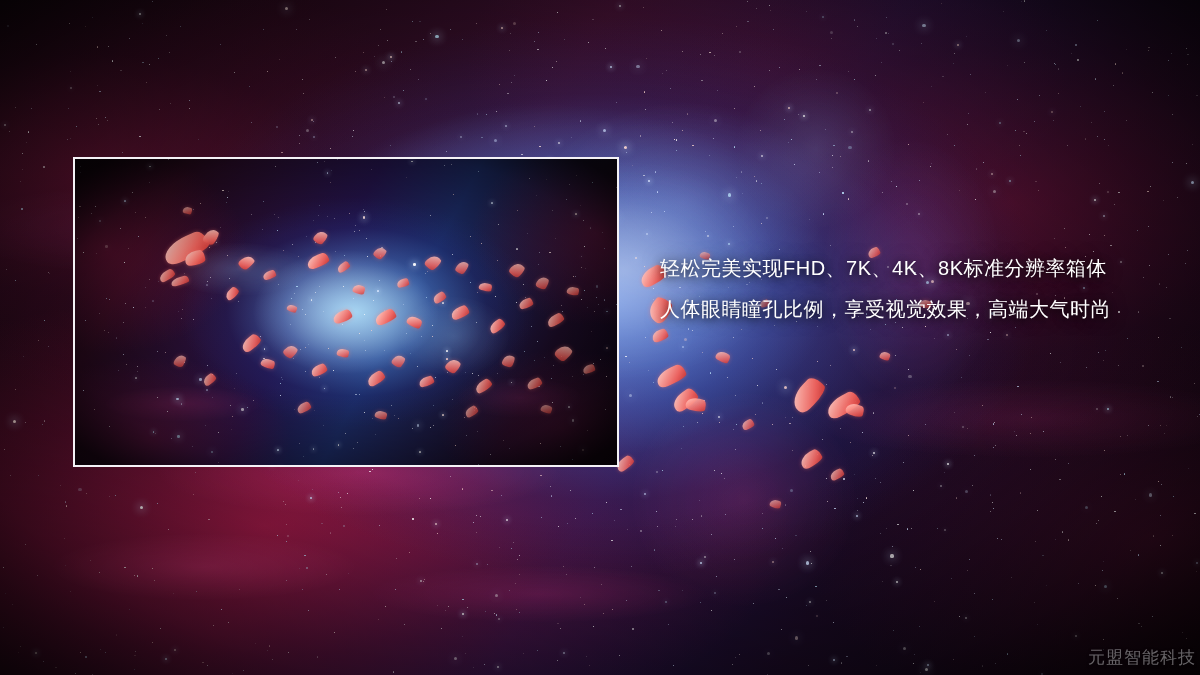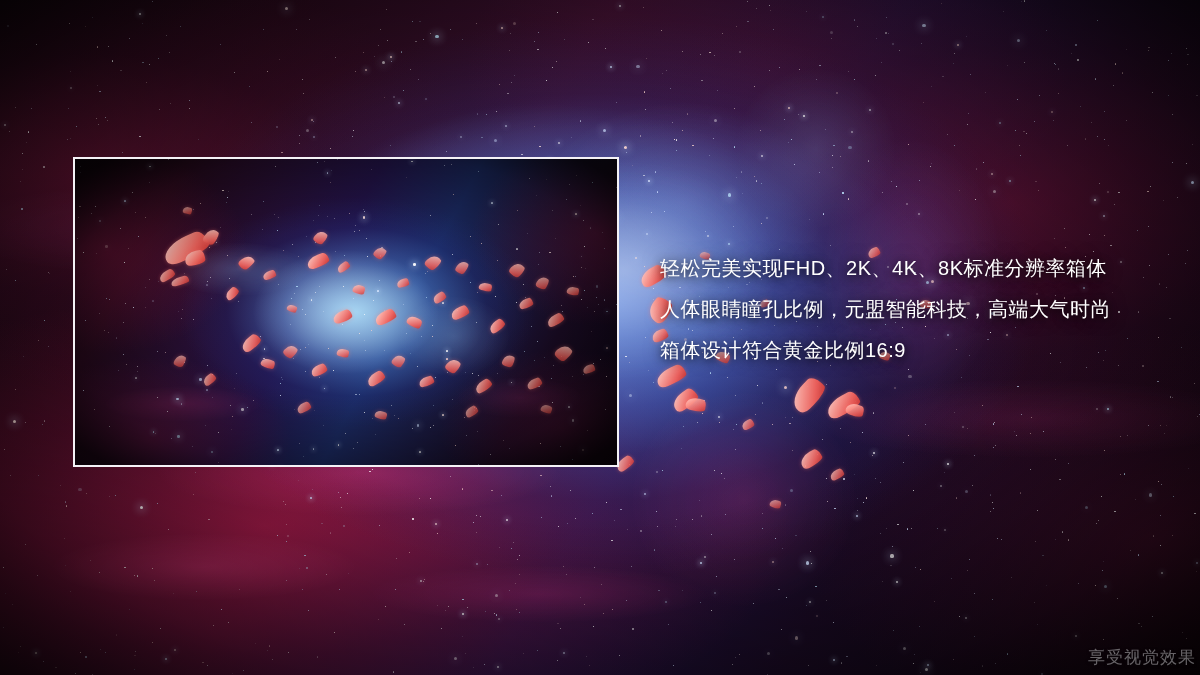--- a/index.html
+++ b/index.html
@@ -1695,20 +1695,19 @@
         <i style="left:100px;top:196px;width:10px;height:12px;transform:rotate(30deg);opacity:0.75;"></i>
         <i style="left:222px;top:244px;width:14px;height:9px;transform:rotate(-22deg);opacity:0.8;"></i>
         <i style="left:300px;top:252px;width:12px;height:8px;transform:rotate(20deg);opacity:0.8;"></i>
         <i style="left:390px;top:248px;width:13px;height:9px;transform:rotate(-26deg);opacity:0.8;"></i>
         <i style="left:466px;top:246px;width:11px;height:8px;transform:rotate(24deg);opacity:0.75;"></i>
       </div>
     <div class="ph-vign"></div>
   </div>
 
   <div id="body-text">
-    <p>轻松完美实现FHD、2K、4K、8K标准分辨率箱体</p>
-    <p>人体眼睛瞳孔比例，元盟智能科技，高端大气时尚</p>
-    <p>箱体设计符合黄金比例16:9</p>
+    <p>轻松完美实现FHD、7K、4K、8K标准分辨率箱体</p>
+    <p>人体眼睛瞳孔比例，享受视觉效果，高端大气时尚</p>
   </div>
 
-  <div id="watermark">享受视觉效果</div>
+  <div id="watermark">元盟智能科技</div>
 
 </div>
 
 </body></html>

